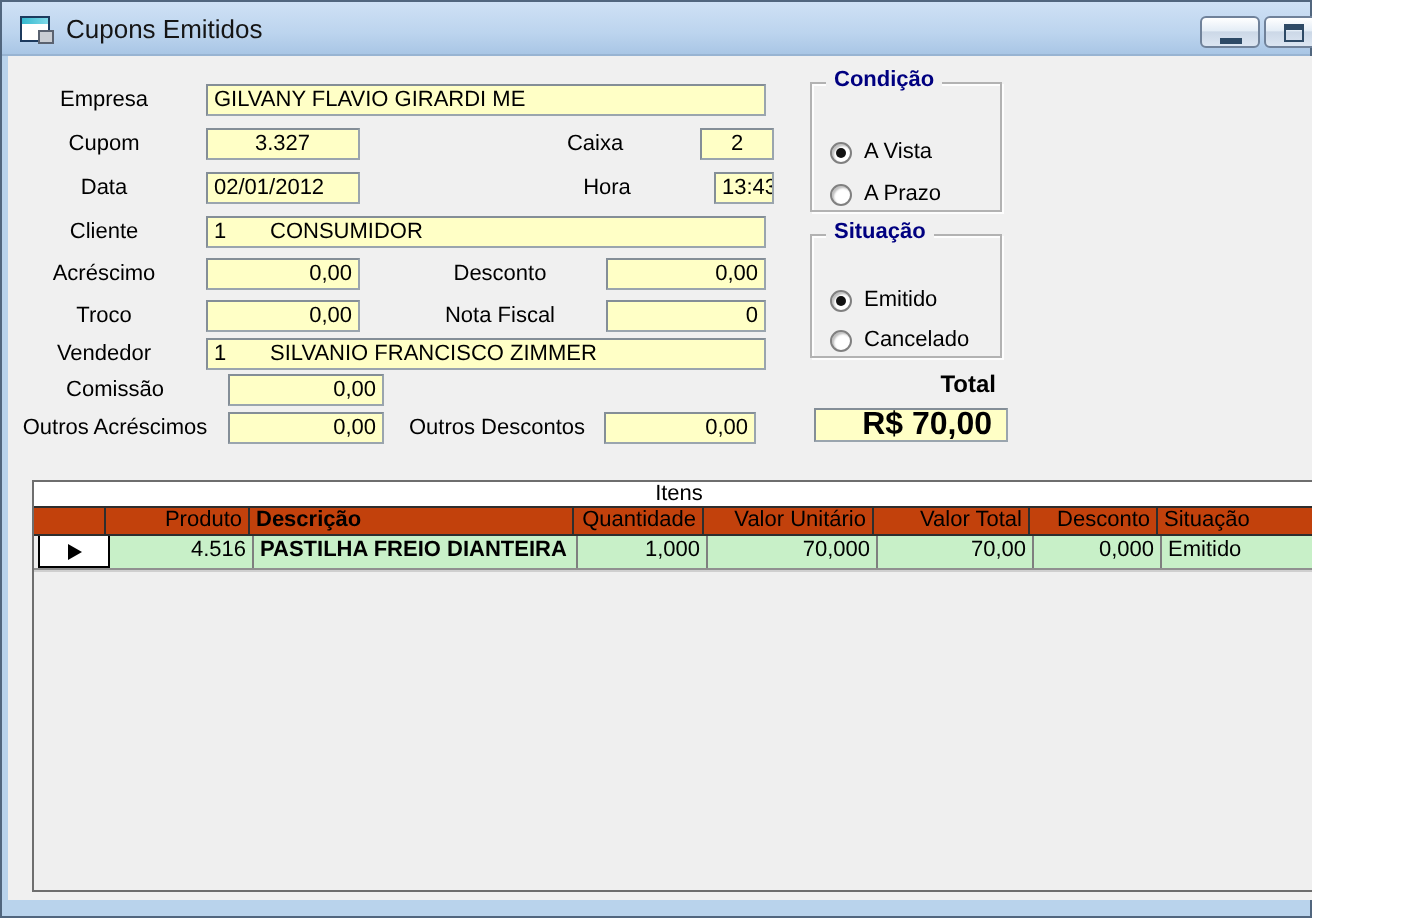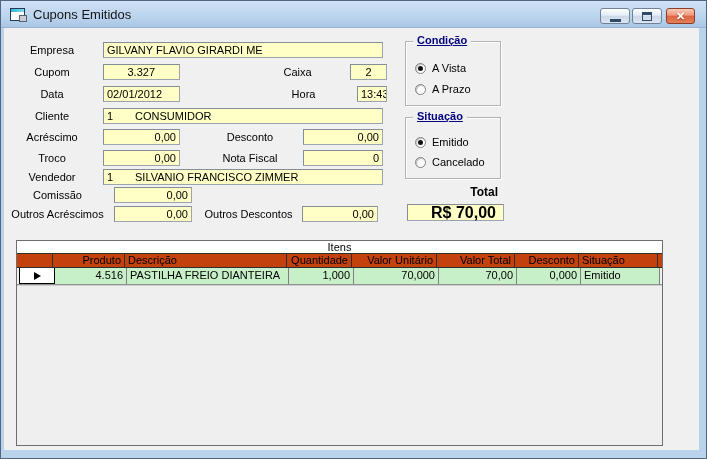--- a/index.html
+++ b/index.html
@@ -1,20 +1,20 @@
 <!DOCTYPE html>
 <html><head>
 <meta charset="utf-8">
 <style>
   * { margin:0; padding:0; box-sizing:border-box; }
   html,body { width:707px; height:459px; }
   body { font-family:"Liberation Sans", sans-serif; font-size:11px; color:#000; }
 
   #window {
-    position:relative; width:707px; height:459px;
+    position:relative; width:656px; height:459px;
     background:#b9d3ec;
     box-shadow: inset 0 0 0 1px #51667e;
     overflow:hidden;
   }
 
   
   #titlebar {
     position:absolute; left:1px; top:1px; right:1px; height:27px;
     background:linear-gradient(to bottom,#cfe1f5,#bcd4ee 60%,#a9c6e5);
     border-bottom:1px solid #98b4d2;
@@ -65,23 +65,23 @@
   .fld.ctr { text-align:center; }
   .fld .code { display:inline-block; width:28px; }
 
   
   .group {
     position:absolute; border:1px solid #b2b2b2;
     box-shadow:1px 1px 0 #fdfdfd, inset 1px 1px 0 #fdfdfd;
   }
   .group-title {
     position:absolute; top:-8px; left:7px; padding:0 4px; background:#f0f0f0;
-    color:#000080; font-weight:bold;text-decoration:underline;
-  }
-  .radio-row { position:absolute; left:9px; height:12px; display:flex; align-items:center; }
+    color:#000080; font-weight:bold;
+  }
+  .radio-row { position:absolute; left:9px; height:12px; display:flex; align-items:center;margin-top:8px; }
   .radio {
     width:11px; height:11px; border-radius:50%; background:#fff;
     border:1px solid #808080;
     box-shadow:inset 1px 1px 1px rgba(0,0,0,.25);
     margin-right:6px; position:relative;
   }
   .radio-row.checked .radio::after {
     content:""; position:absolute; left:2px; top:2px; width:5px; height:5px;
     border-radius:50%; background:#111;
   }
@@ -112,21 +112,21 @@
   .dc {
     height:16px; line-height:15px; padding:0 3px; background:#c8f0c8;
     border-right:1px solid #7f7f7f; white-space:nowrap; overflow:hidden;
   }
   .sel-cell {
     background:#fff; border:1px solid #000; border-top:none;
     display:flex; align-items:center; justify-content:center;
   }
   .row-arrow { width:0; height:0; border-left:7px solid #000; border-top:4px solid transparent; border-bottom:4px solid transparent; }
   .ar { text-align:right; }
-  .w-sel{width:36px;} .w-prod{width:72px;} .w-desc{width:162px;} .w-qtd{width:65px;}
+  .w-sel{width:36px;} .w-prod{width:72px;} .w-desc{width:162px;font-weight:bold;} .w-qtd{width:65px;}
   .w-vu{width:85px;} .w-vt{width:78px;} .w-dsc{width:64px;} .w-sit{width:79px; border-right:1px solid #2e2e2e;}
   .data-row .w-sit { border-right:1px solid #7f7f7f; }
 </style>
 </head>
 <body>
 
 <div id="window">
 
   <div id="titlebar">
     <div id="app-icon"></div>

